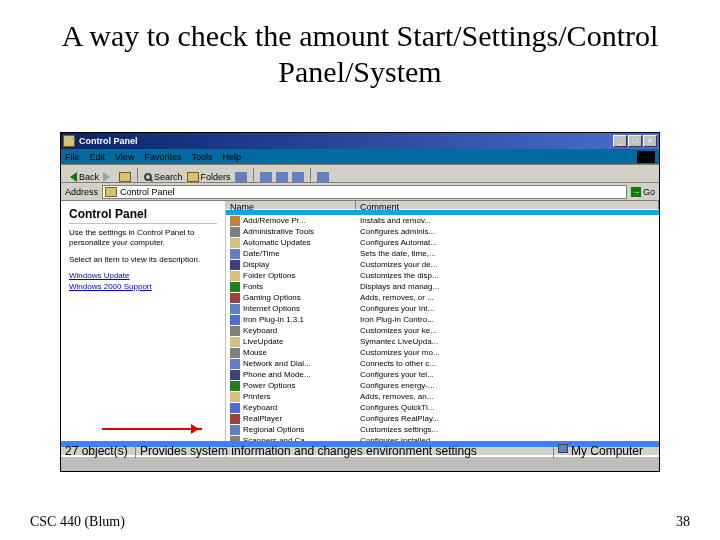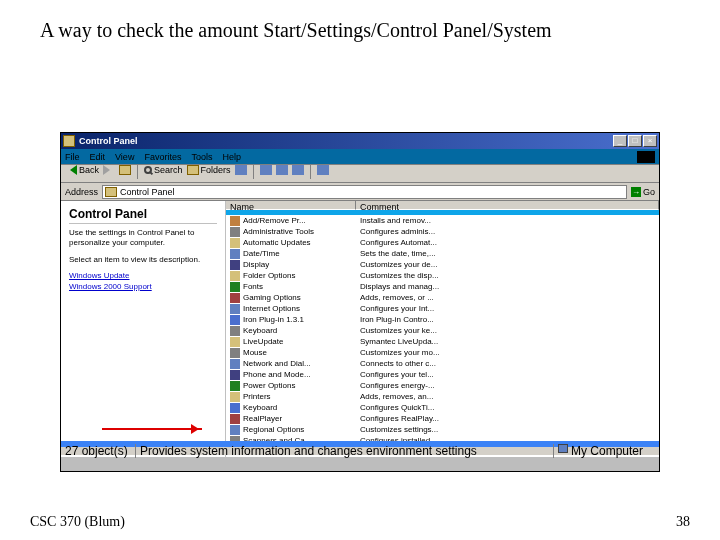--- a/index.html
+++ b/index.html
@@ -1,32 +1,32 @@
 <!DOCTYPE html>
 <html><head>
 <meta charset="utf-8">
 <style>
   * { box-sizing: border-box; margin: 0; padding: 0; }
   body { width: 720px; height: 540px; background: #fff; font-family: "Times New Roman", serif; position: relative; overflow: hidden; }
-  .slide-title { font-size: 20px; padding: 18px 40px 8px; line-height: 1.2; }
+  .slide-title { text-align: center; font-size: 30px; padding: 18px 60px 8px; line-height: 1.2; }
   .footer-left { position: absolute; bottom: 10px; left: 30px; font-size: 14px; }
   .footer-right { position: absolute; bottom: 10px; right: 30px; font-size: 14px; }
 
   .win { position: absolute; left: 60px; top: 132px; width: 600px; height: 340px; border: 1px solid #000; background: #bdbdbd; font-family: Tahoma, Arial, sans-serif; font-size: 9px; }
   .titlebar { height: 16px; background: linear-gradient(to right, #0a246a, #4a6fce); color: #fff; display: flex; align-items: center; padding: 0 2px; }
   .titlebar .tb-icon { width: 12px; height: 12px; background: #d4c07a; border: 1px solid #806000; margin-right: 4px; }
   .titlebar .tb-text { font-weight: bold; font-size: 9px; flex: 1; }
   .tb-btns { display: flex; gap: 1px; }
   .tb-btn { width: 14px; height: 12px; background: #c0c0c0; border: 1px solid #fff; border-right-color: #404040; border-bottom-color: #404040; font-size: 8px; text-align: center; line-height: 10px; font-family: Arial; }
 
   .menubar { height: 16px; background: #0369a1; display: flex; align-items: center; padding: 0 4px; gap: 10px; border-bottom: 1px solid #808080; font-size: 9px; }
   .menubar span { cursor: default; }
   .menubar .brand { margin-left: auto; width: 18px; height: 12px; background: #000; color: #f00; font-size: 7px; text-align: center; }
 
-  .toolbar { height: 18px; background: #d4d0c8; display: flex; align-items: flex-start; padding: 0 4px; gap: 4px; border-bottom: 1px solid #808080; font-size: 9px; }
+  .toolbar { height: 18px; background: #d4d0c8; display: flex; align-items: flex-end; padding: 0 4px; gap: 4px; border-bottom: 1px solid #808080; font-size: 9px; }
   .tbk { display: flex; align-items: center; gap: 2px; }
   .sep { width: 1px; height: 14px; background: #808080; margin: 0 2px; }
   .arrow-l { border: 5px solid transparent; border-right: 7px solid #008000; width:0;height:0; }
   .arrow-r { border: 5px solid transparent; border-left: 7px solid #a0a0a0; width:0;height:0; }
   .ico-folder { background: #d4c07a; border: 1px solid #806000; width: 12px; height: 10px; }
   .ico-search { border: 2px solid #404040; border-radius: 50%; width: 8px; height: 8px; position: relative; }
   .ico-search::after { content:''; position:absolute; width:4px; height:2px; background:#404040; bottom:-2px; right:-3px; transform: rotate(45deg); }
   .ico-misc { background: #6080c0; width: 12px; height: 10px; }
 
   .addrbar { height: 18px; background: #d4d0c8; display: flex; align-items: center; padding: 0 4px; gap: 4px; border-bottom: 1px solid #808080; font-size: 9px; }
@@ -61,21 +61,21 @@
   .sb-right { width: 105px; padding: 0 4px; display: flex; gap: 3px; }
   .sb-right .mc-ico { width: 10px; height: 9px; background: #6080c0; border: 1px solid #404040; }
 
   .red-arrow { position: absolute; left: 102px; top: 428px; width: 100px; height: 2px; background: #d00; }
   .red-arrow::after { content:''; position:absolute; right:-2px; top:-4px; border:5px solid transparent; border-left:8px solid #d00; }
 </style>
 </head>
 <body>
 
 <div class="slide-title">A way to check the amount Start/Settings/Control Panel/System</div>
-<div class="footer-left">CSC 370 (Blum)</div>
+<div class="footer-left">CSC 440 (Blum)</div>
 <div class="footer-right">38</div>
 
 <div class="win">
   <div class="titlebar">
     <div class="tb-icon"></div>
     <div class="tb-text">Control Panel</div>
     <div class="tb-btns">
       <div class="tb-btn">_</div>
       <div class="tb-btn">□</div>
       <div class="tb-btn">×</div>

